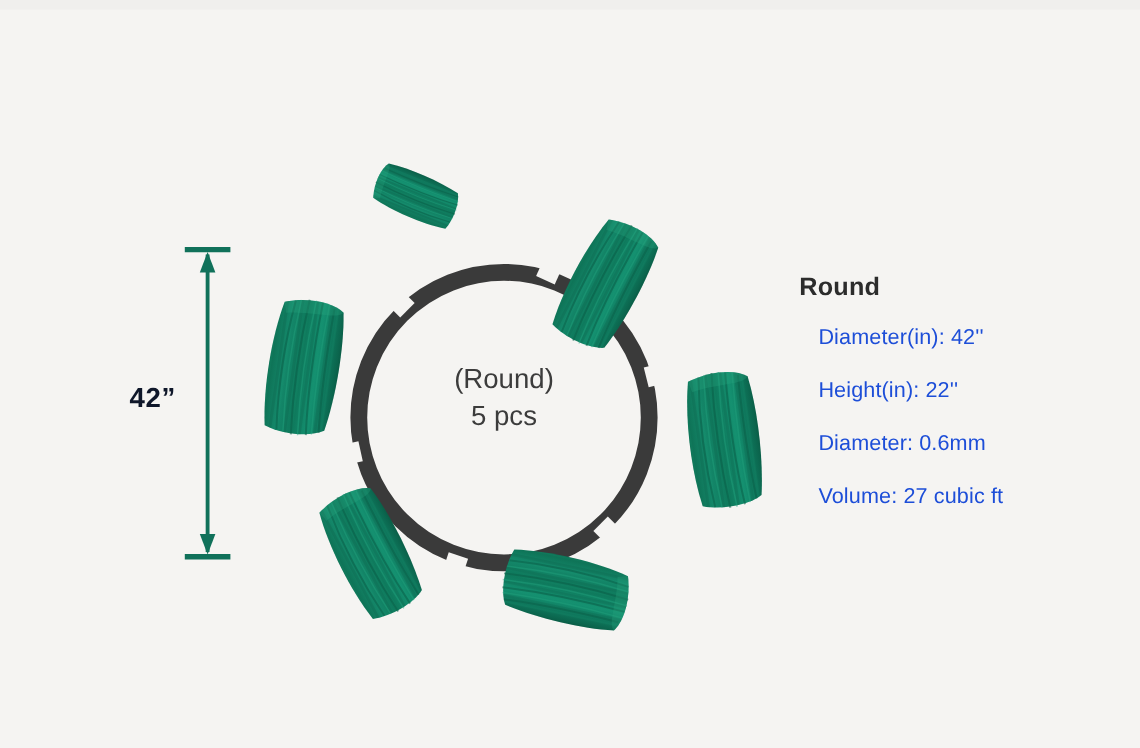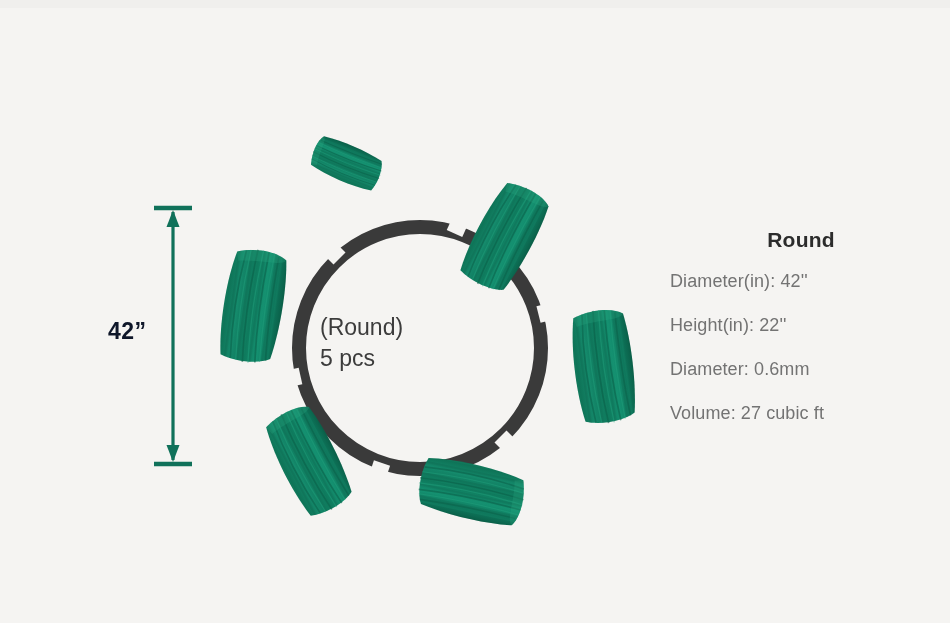--- a/index.html
+++ b/index.html
@@ -41,22 +41,23 @@
     color: #0f172a;
     letter-spacing: 0.5px;
     font-family: "Liberation Sans", sans-serif;
     white-space: nowrap;
   }
 
   
   .center-label {
     position: absolute;
     left: 320px;
-    top: 312px;
+    top: 300px;
     width: 200px;
+    text-align: center;
     color: #3c3c3c;
     font-size: 23px;
     line-height: 31px;
     font-family: "Liberation Sans", sans-serif;
   }
   .center-label div {
     display: block;
   }
 
   
@@ -65,26 +66,25 @@
     left: 666px;
     top: 228px;
     width: 270px;
   }
   .info-title {
     font-size: 21px;
     font-weight: 700;
     color: #2c2c2c;
     margin: 0 0 19px 0;
     letter-spacing: 0.2px;
-    text-align: center;
   }
   .info-line {
     font-size: 18px;
-    color: #737373;
-    margin: 0 0 23px 4px;
+    color: #1d4ed8;
+    margin: 0 0 23px 16px;
     white-space: nowrap;
     letter-spacing: 0.1px;
   }
   .info-line:last-child { margin-bottom: 0; }
 
   
   .top-band {
     position: absolute;
     left: 0; top: 0;
     width: 950px; height: 8px;

